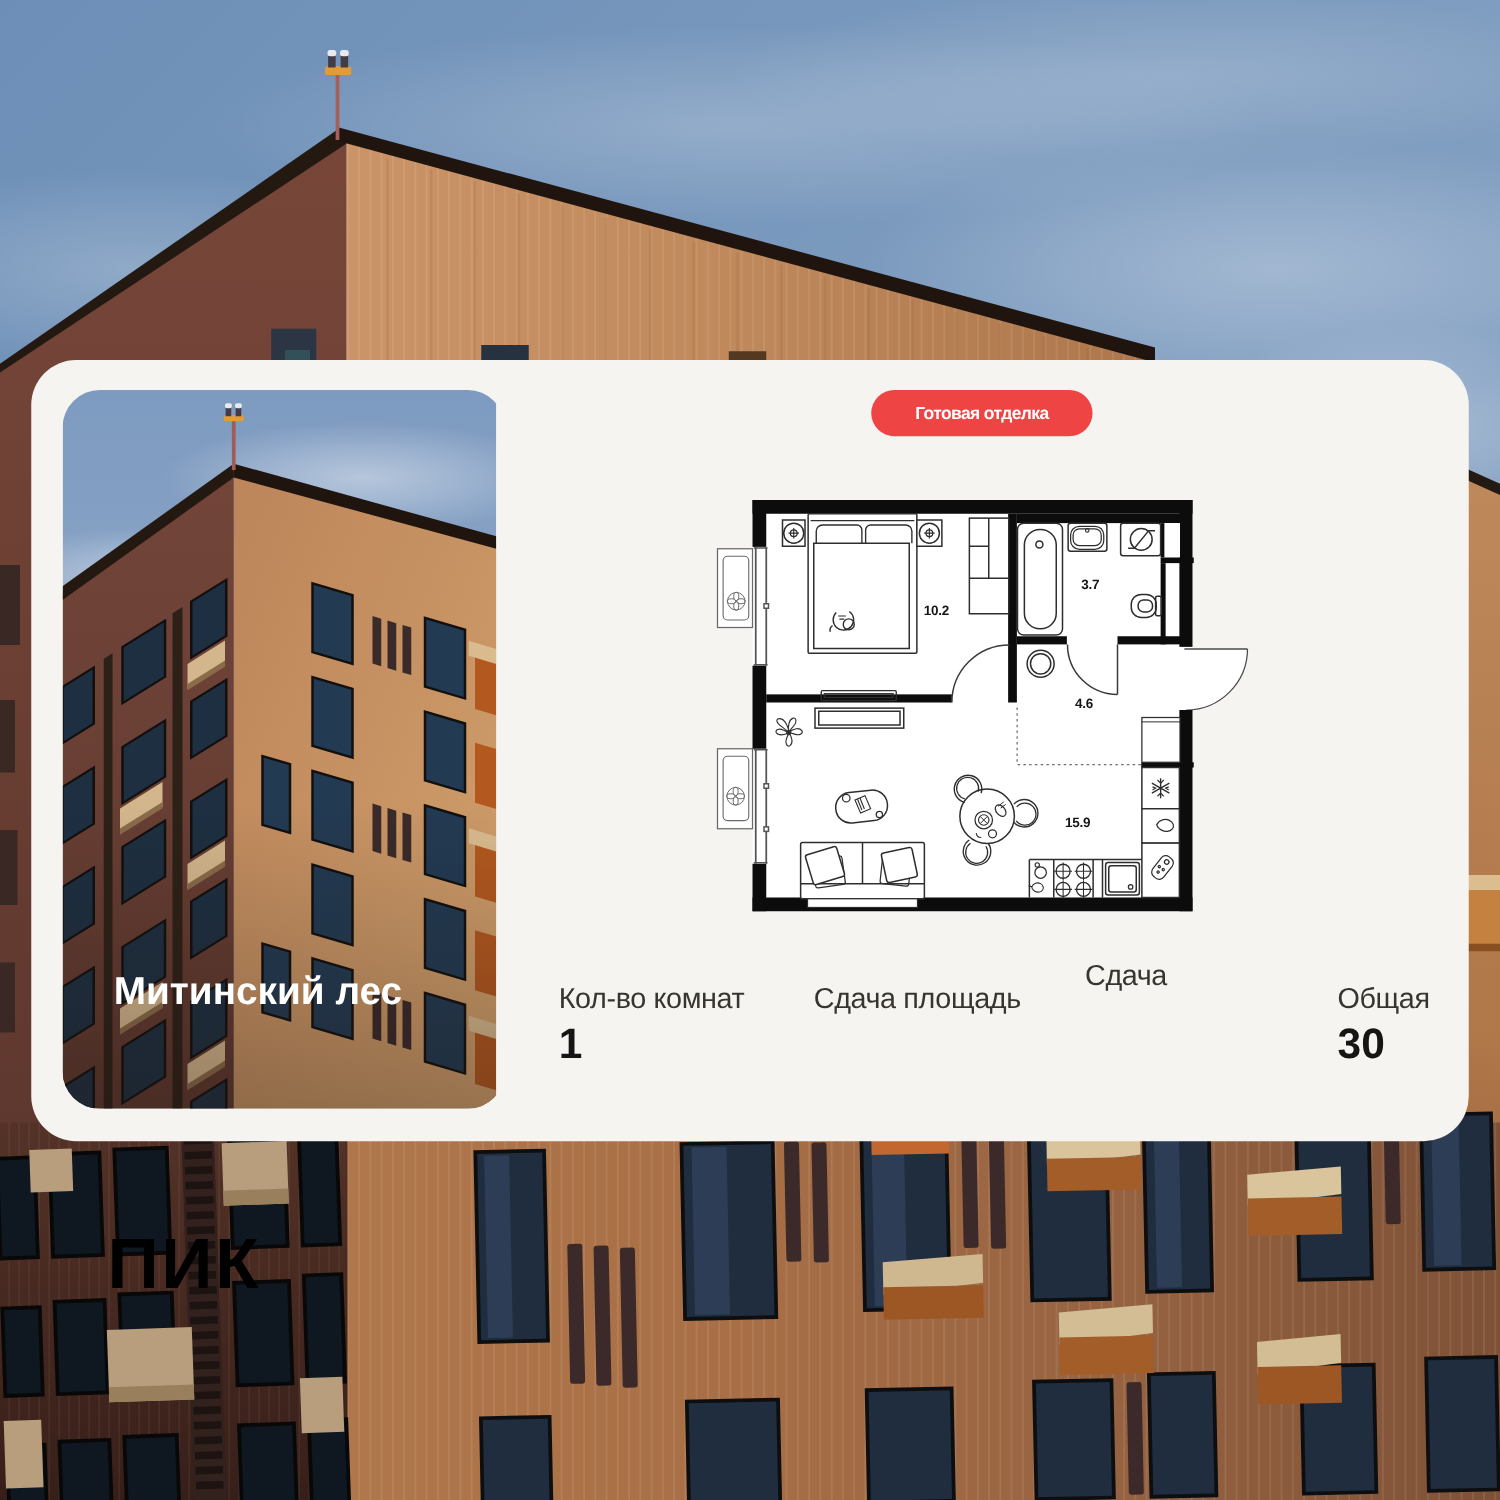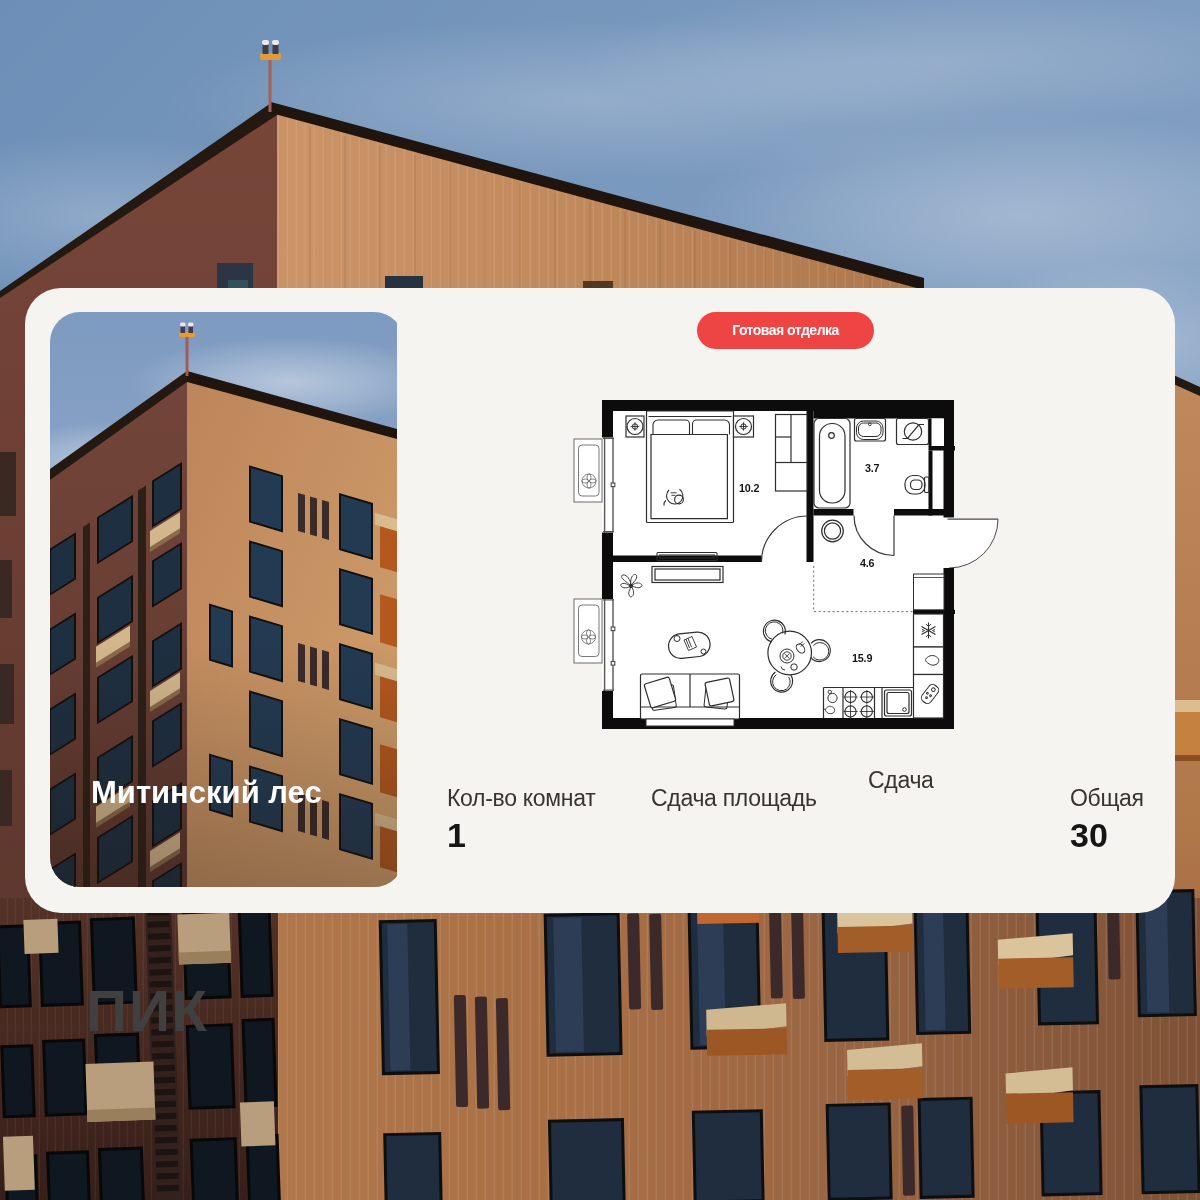--- a/index.html
+++ b/index.html
@@ -5,21 +5,21 @@
 *{margin:0;padding:0;box-sizing:border-box}
 html,body{width:1200px;height:1200px;overflow:hidden;background:#7d99bd;font-family:"Liberation Sans",sans-serif}
 .stage{position:absolute;top:0;left:0;width:1200px;height:1200px;overflow:hidden}
 .abs{position:absolute}
 .card{position:absolute;left:25px;top:288px;width:1150px;height:625px;background:#f6f4f1;border-radius:36px}
 .photo{position:absolute;left:50px;top:312px;width:354px;height:575px;border-radius:30px;overflow:hidden}
 .caption{position:absolute;left:41px;top:463px;color:#fff;font-weight:bold;font-size:31px;letter-spacing:0}
 .badge{position:absolute;left:697px;top:312px;width:177px;height:37px;background:#ef4444;border-radius:19px;color:#fff;font-weight:bold;font-size:14px;text-align:center;line-height:37.5px;letter-spacing:-0.5px}
 .lbl{font-size:23px;color:#38352f;letter-spacing:-0.3px}
 .val{font-size:34px;font-weight:bold;color:#171514;margin-top:4px;letter-spacing:0}
-.pik{position:absolute;left:86px;top:978px;color:#404040;font-weight:bold;font-size:57px;letter-spacing:2px}
+.pik{position:absolute;left:86px;top:978px;color:#000000;font-weight:bold;font-size:57px;letter-spacing:2px}
 </style>
 </head>
 <body>
 <div class="stage">
 
 <svg class="abs" style="left:0;top:0" width="1200" height="1200" viewBox="0 0 1200 1200">
 <defs>
 <linearGradient id="sky" x1="0" y1="0" x2="1" y2="1">
 <stop offset="0" stop-color="#6d8fb7"></stop>
           <stop offset="0.5" stop-color="#7f9dc0"></stop>

